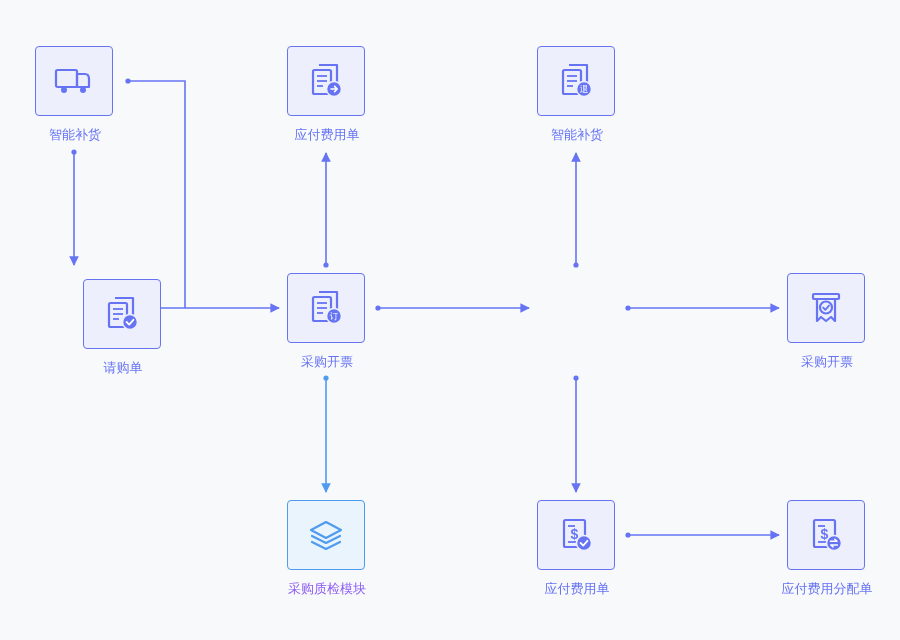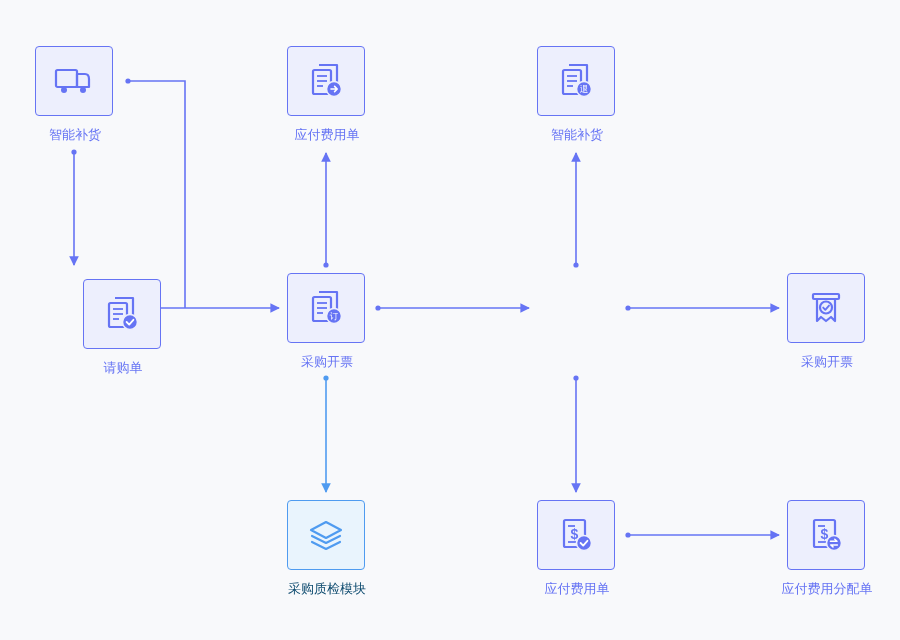--- a/index.html
+++ b/index.html
@@ -46,21 +46,21 @@
   }
   .node-label {
     margin-top: 11px;
     text-align: center;
     font-size: 13px;
     line-height: 16px;
     color: #6674f4;
     white-space: nowrap;
   }
   .node-label.alt {
-    color: #0c4a6e;
+    color: #8b5cf6;
   }
   .node.wide .node-label {
     margin-left: -30px;
     margin-right: -30px;
   }
   .node-box svg {
     display: block;
   }
 </style>
 </head>

